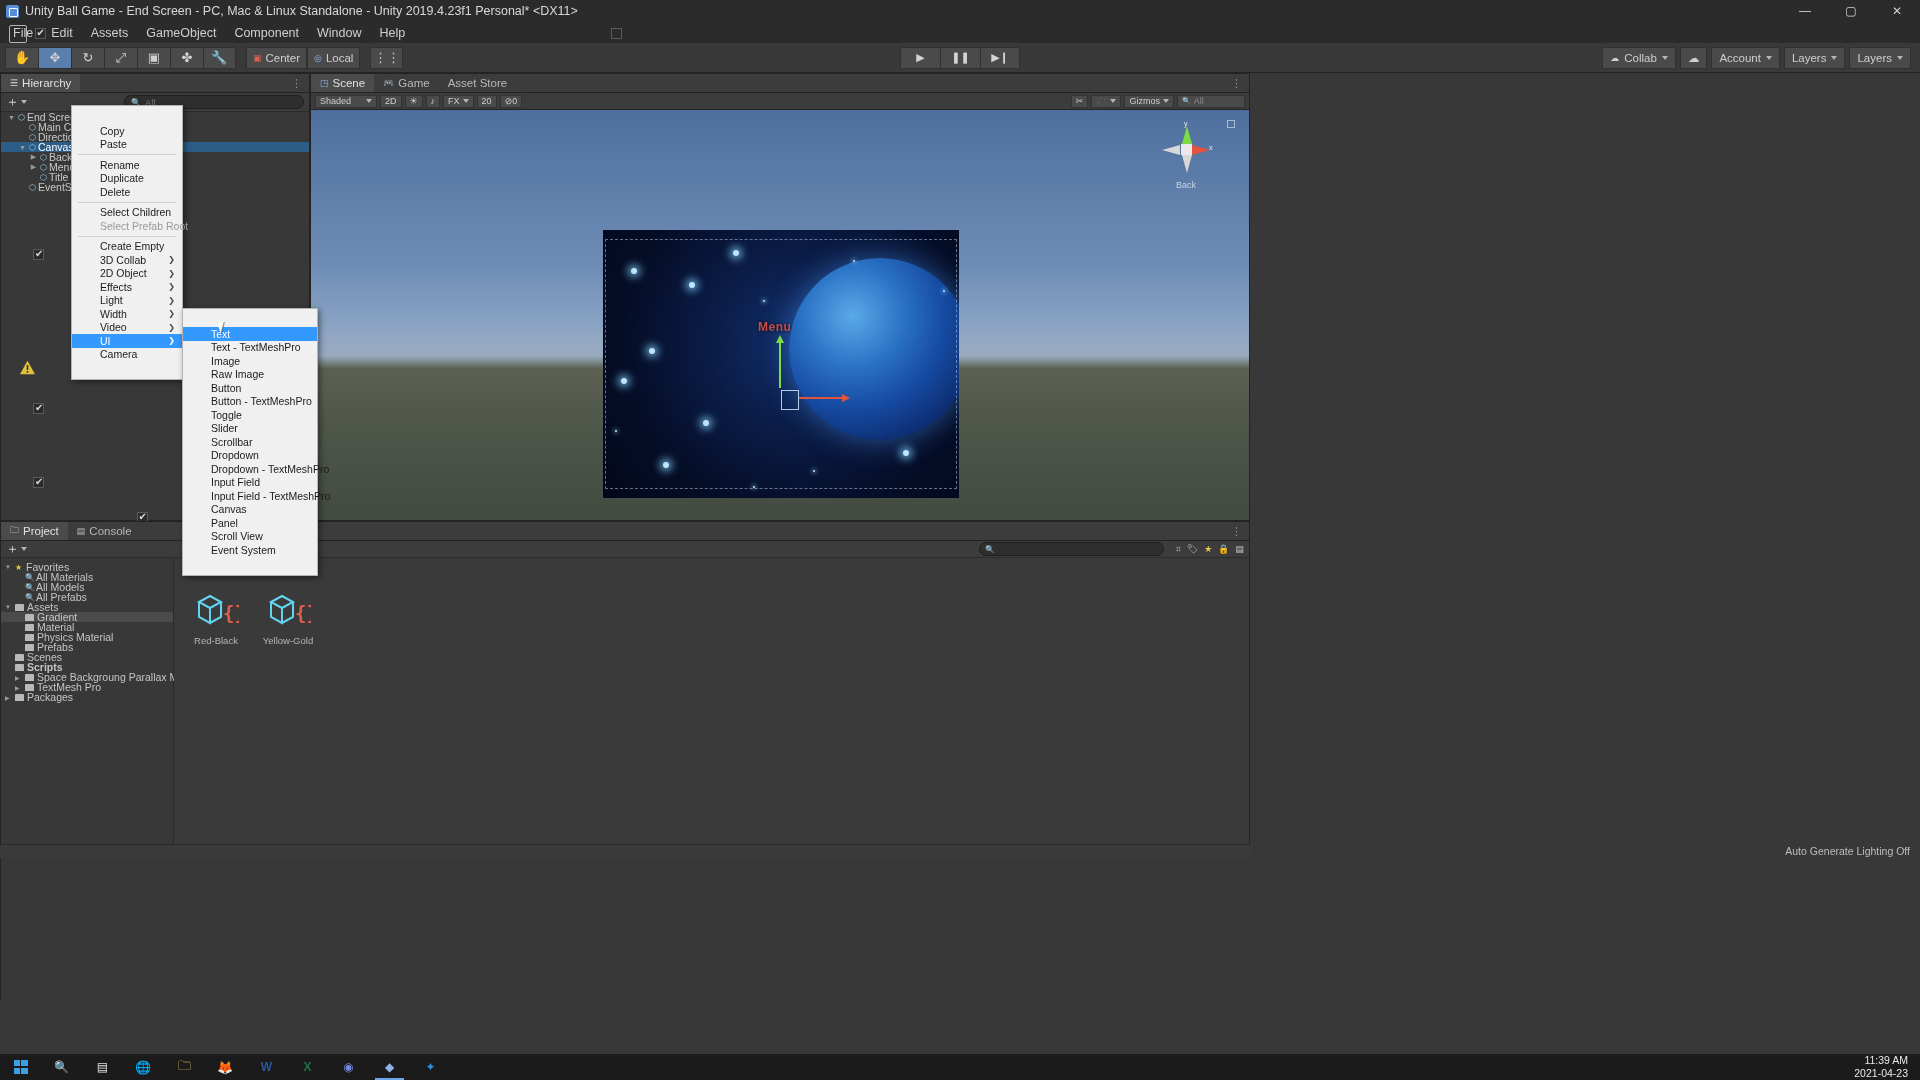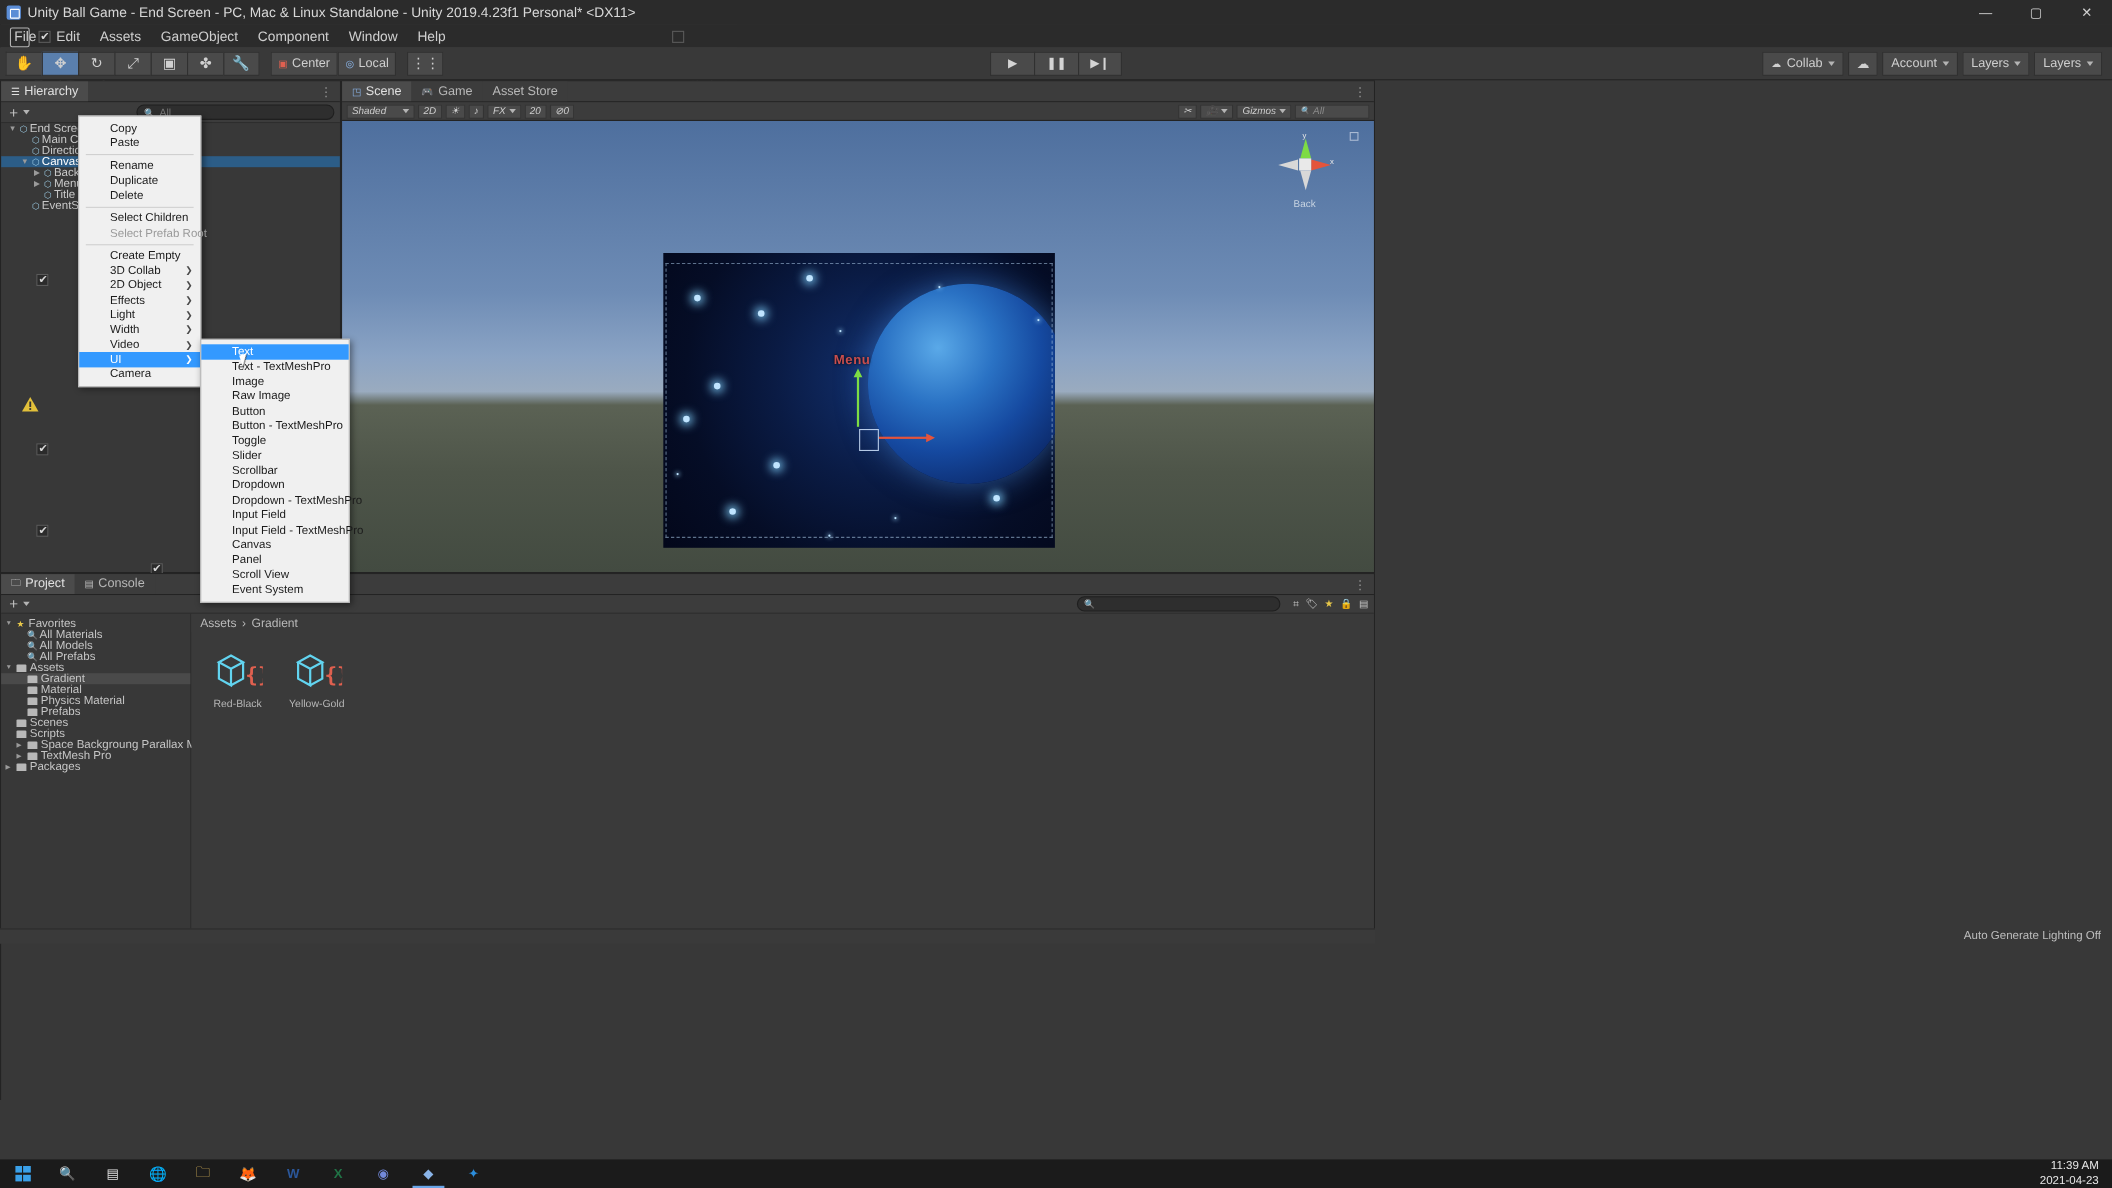--- a/index.html
+++ b/index.html
@@ -67,21 +67,21 @@
   .hrow { height:10px; display:flex; align-items:center; font-size:10.5px; color:#c9c9c9;
     padding-left:6px; white-space:nowrap; }
   .hrow.sel { background:#2c5d87; color:#fff; }
   .harrow { width:9px; color:#9a9a9a; font-size:7px; flex:none; text-align:center; }
   .hicon { width:11px; color:#9ecfe8; font-size:8px; flex:none; text-align:center; }
 
   
   #sceneview { left:310px; top:73px; width:940px; height:448px; }
   .scene-tabs { height:19px; background:#3c3c3c; display:flex; border-bottom:1px solid #232323; }
   .scene-toolbar { height:17px; background:#3c3c3c; display:flex; align-items:center; gap:3px;
-    padding:0 4px; border-bottom:1px solid #232323;font-style:italic; }
+    padding:0 4px; border-bottom:1px solid #232323; }
   .sctl { height:13px; background:#4a4a4a; border:1px solid #333; display:flex; align-items:center;
     padding:0 4px; gap:3px; font-size:9px; color:#cdcdcd; }
   .scene-canvas { position:relative; height:410px; overflow:hidden;
     background:linear-gradient(to bottom,#4e6f9e 0%,#6e8cb5 38%,#8aa3c4 52%,#9aabbf 60%,#5b6254 63%,#4e5549 78%,#434b41 100%); }
   .scene-img { position:absolute; left:292px; top:120px; width:356px; height:268px;
     background:radial-gradient(circle at 55% 42%, #12306e 0%, #0a1b44 38%, #050d26 70%, #03071a 100%);
     overflow:hidden; }
   .planet { position:absolute; left:186px; top:28px; width:182px; height:182px; border-radius:50%;
     background:radial-gradient(circle at 35% 32%, #5aa9e8 0%, #2a72c4 30%, #1549a0 55%, #0c2a6b 80%, #071a45 100%);
     box-shadow:0 0 28px rgba(70,140,230,.55); }
@@ -169,21 +169,21 @@
   .asset { width:52px; text-align:center; }
   .asset-ico { width:46px; height:42px; margin:0 auto; position:relative; }
   .asset-name { font-size:9.5px; color:#b6b6b6; margin-top:4px; }
   .zoom-slider { position:absolute; right:12px; bottom:6px; width:70px; height:10px; display:flex;
     align-items:center; }
   .zs-track { width:100%; height:1px; background:#5b5b5b; }
   .zs-knob { position:absolute; right:18px; width:7px; height:7px; background:#b0b0b0; border-radius:50%; }
 
   
   .ctxmenu { position:absolute; background:#f0f0f0; border:1px solid #b4b4b4;
-    box-shadow:2px 2px 6px rgba(0,0,0,.45); z-index:60; padding:4px 0; }
+    box-shadow:2px 2px 6px rgba(0,0,0,.45); z-index:60; padding:18px 0; }
   .ctxitem { height:13.5px; display:flex; align-items:center; padding:0 10px 0 28px;
     font-size:10.5px; color:#1b1b1b; white-space:nowrap; position:relative; }
   .ctxitem.hl { background:#3399ff; color:#fff; }
   .ctxitem.dis { color:#9a9a9a; }
   .ctxsep { height:1px; background:#d0d0d0; margin:3px 6px; }
   .subarrow { position:absolute; right:7px; font-size:8px; color:#4a4a4a; }
   .ctxitem.hl .subarrow { color:#fff; }
 
   
   .cursor { position:absolute; z-index:90; width:0; height:0;
@@ -767,21 +767,21 @@
         <div class="prow" style="padding-left: 14px;">
           <span style="width: 7px; font-size: 6px; color: rgb(154, 154, 154); flex: 0 0 auto;"></span>
           <span class="folder"></span>
           <span>Prefabs</span>
         </div>
         <div class="prow" style="padding-left: 4px;">
           <span style="width: 7px; font-size: 6px; color: rgb(154, 154, 154); flex: 0 0 auto;"></span>
           <span class="folder"></span>
           <span>Scenes</span>
         </div>
-        <div class="prow" style="">
+        <div class="prow" style=" font-weight: bold;">
           <span style="width: 7px; font-size: 6px; color: rgb(154, 154, 154); flex: 0 0 auto;"></span>
           <span class="folder"></span>
           <span>Scripts</span>
         </div>
         <div class="prow" style="padding-left: 14px;">
           <span style="width: 7px; font-size: 6px; color: rgb(154, 154, 154); flex: 0 0 auto;">▶</span>
           <span class="folder"></span>
           <span>Space Backgroung Parallax Maker Asset</span>
         </div>
         <div class="prow" style="padding-left: 14px;">

